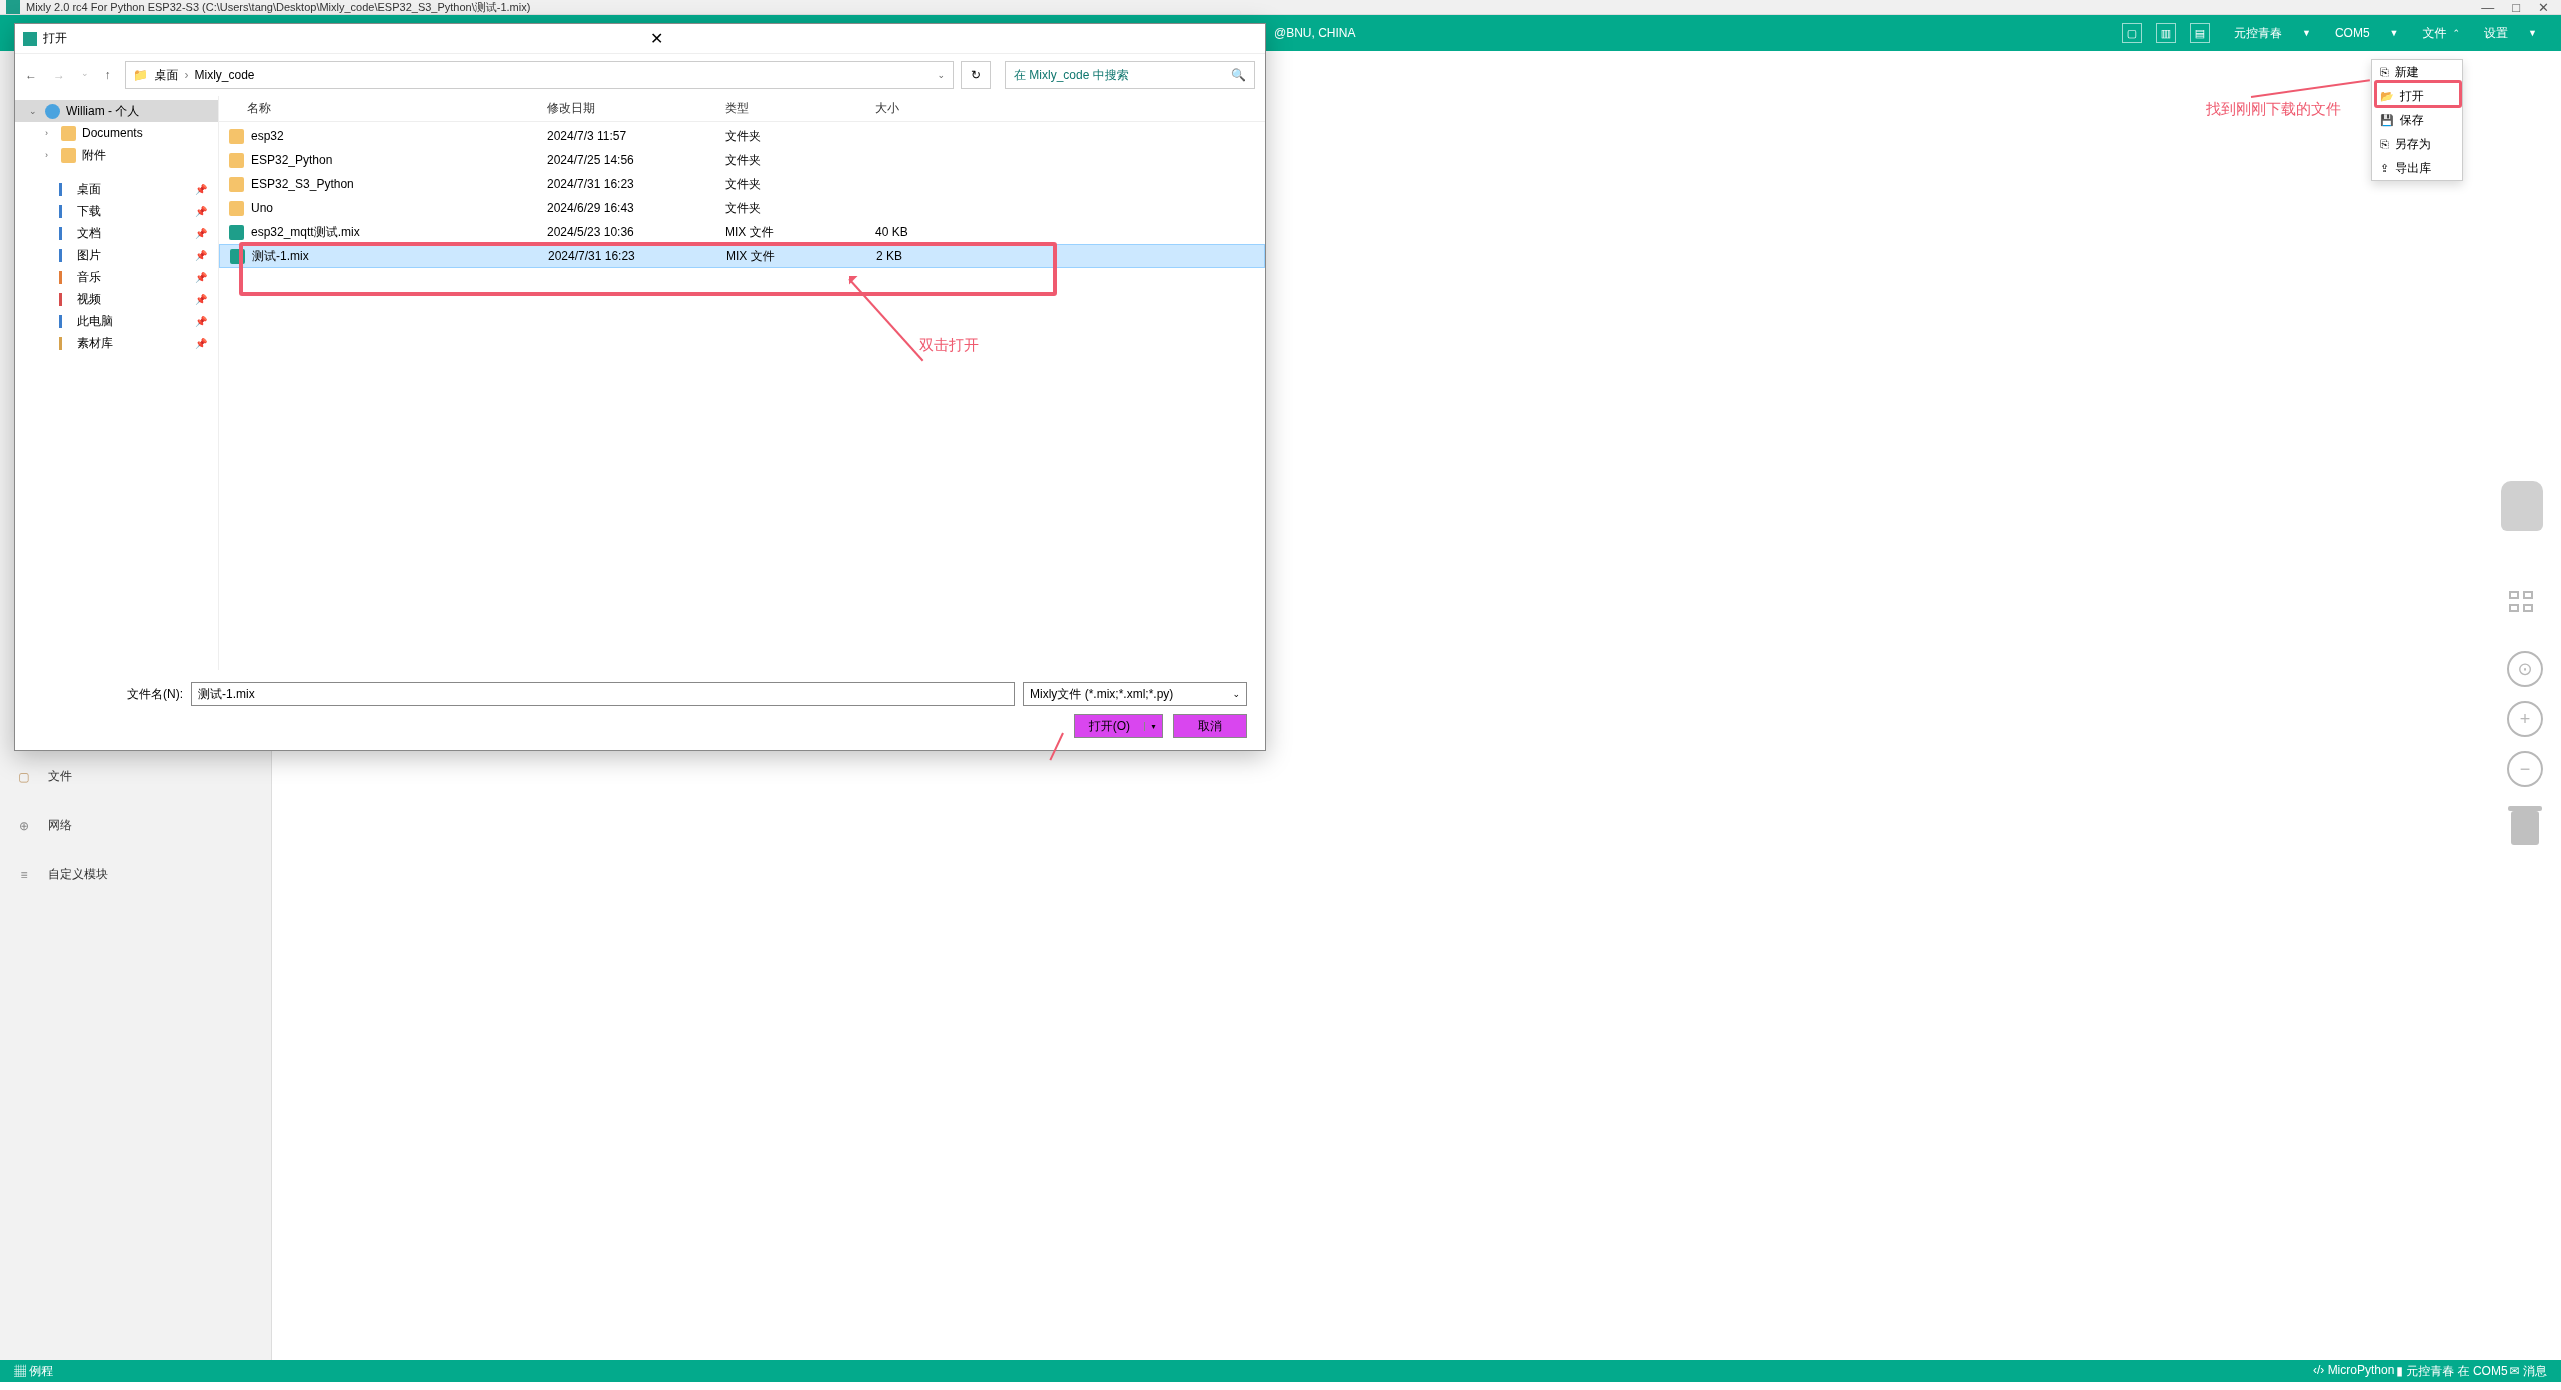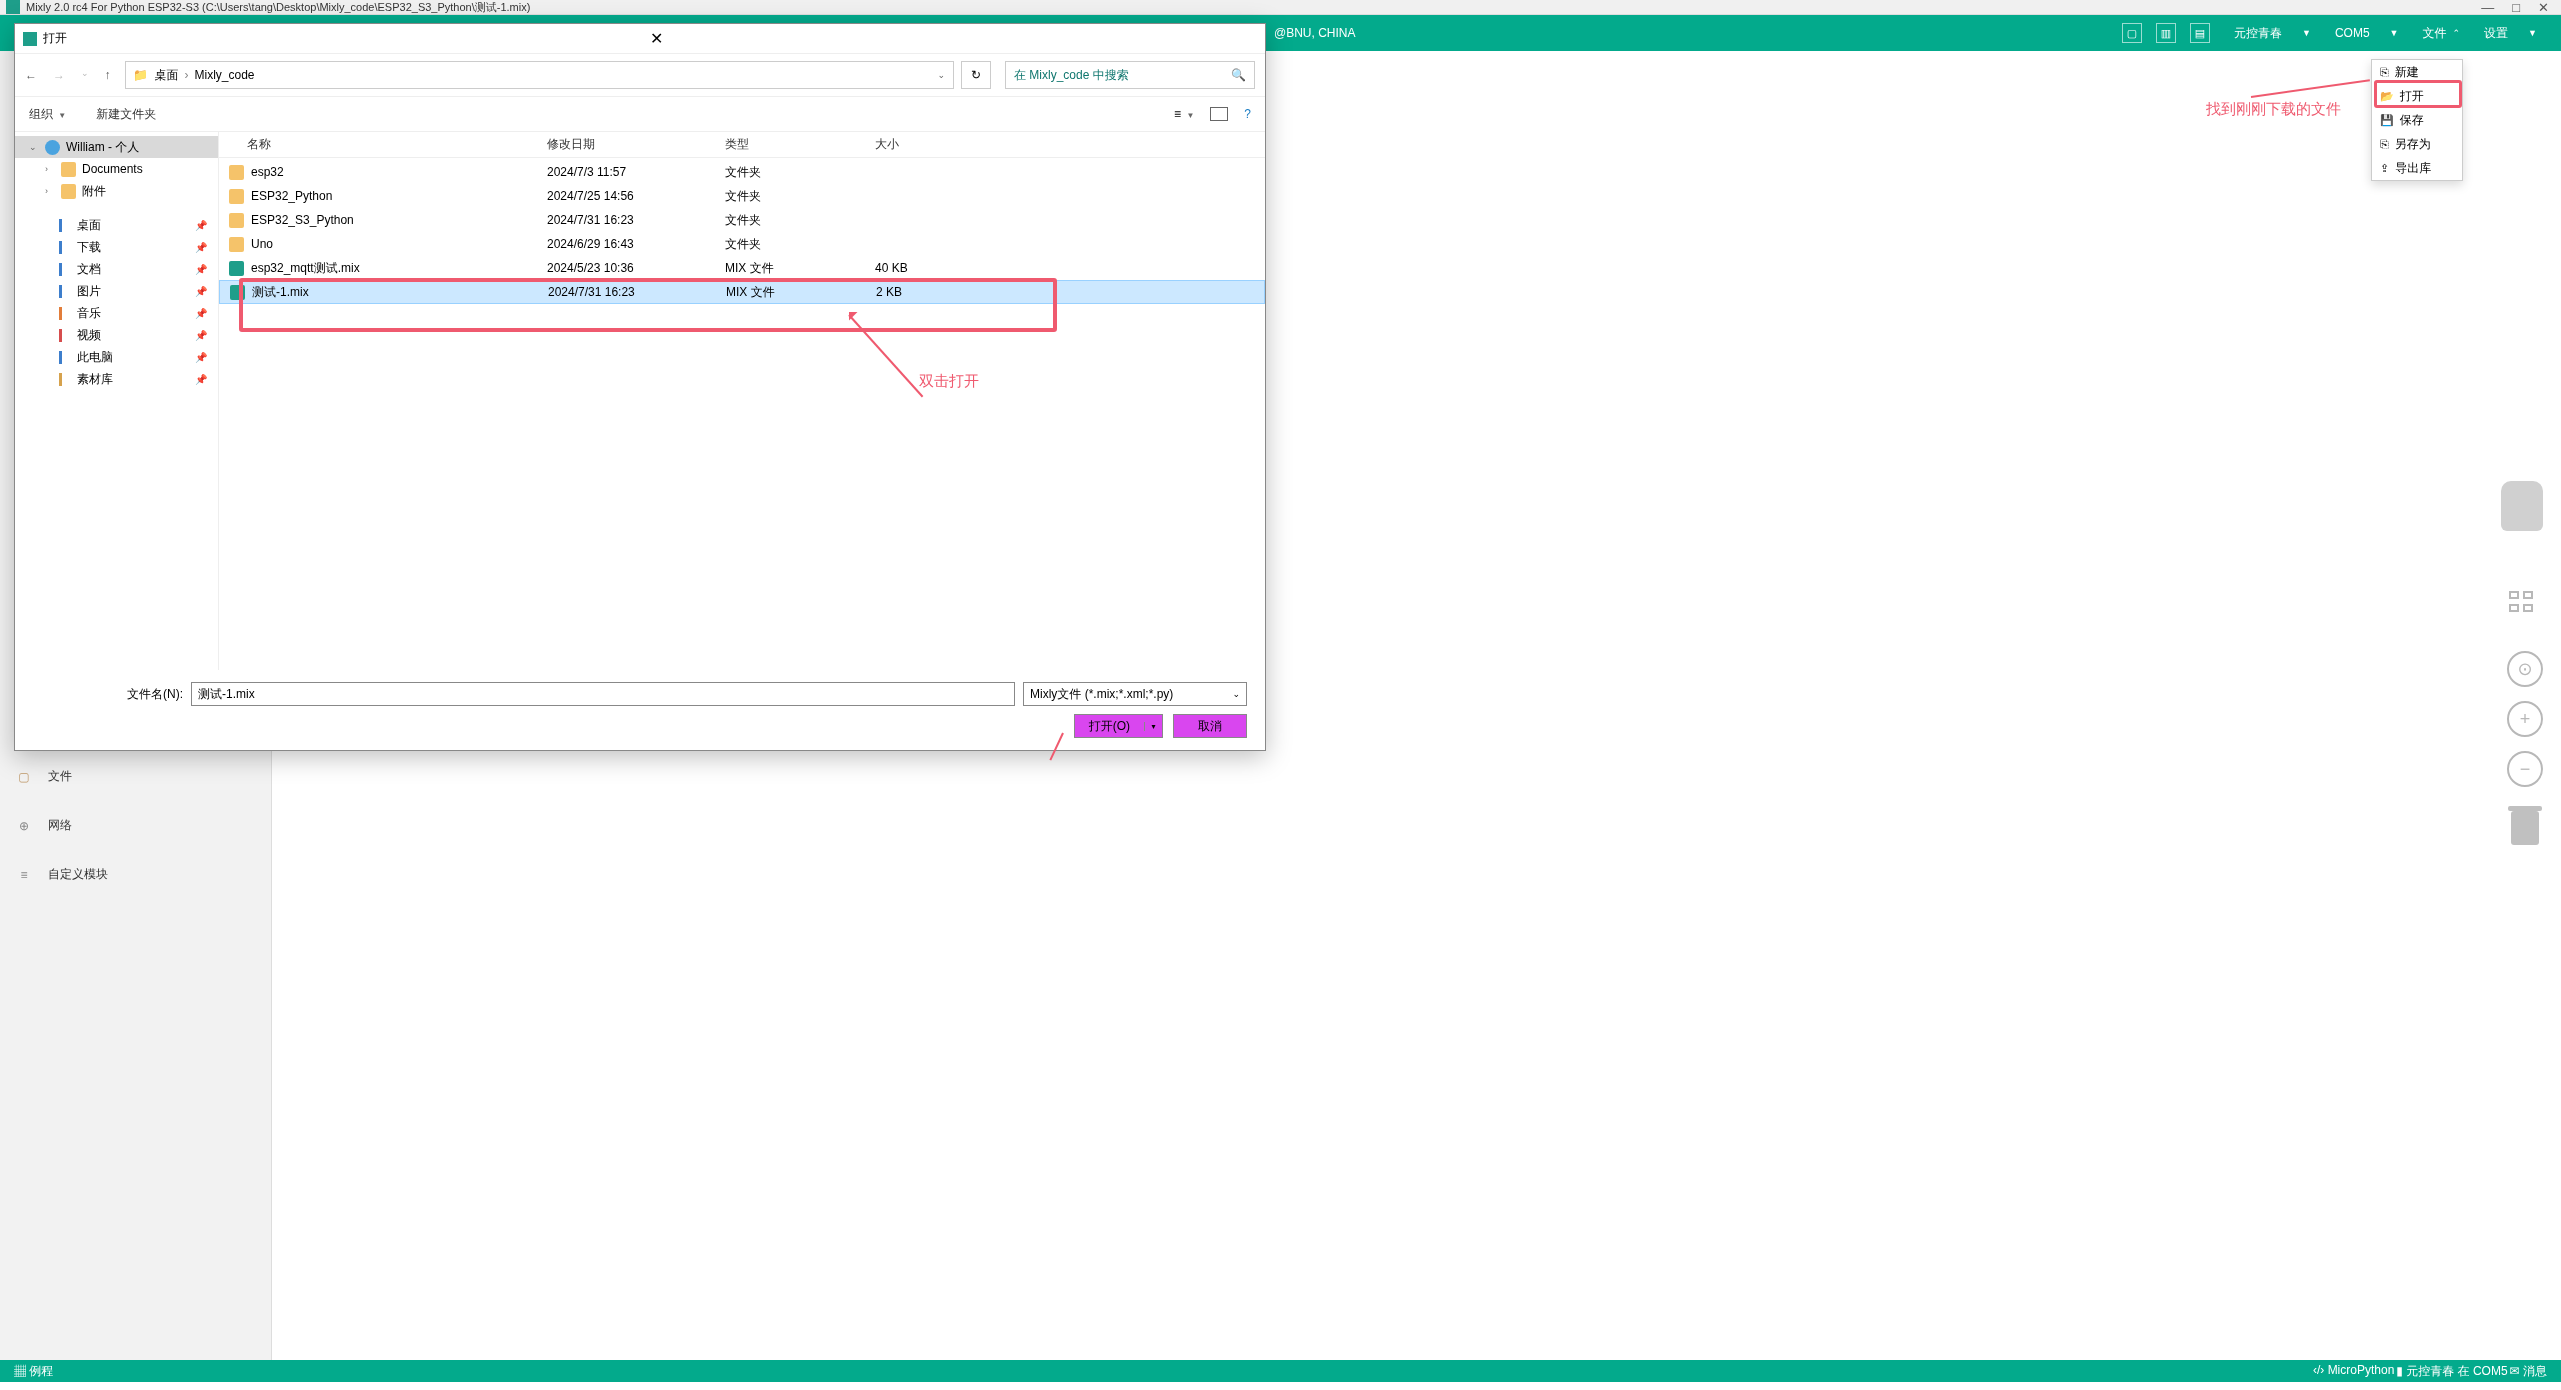--- a/index.html
+++ b/index.html
@@ -245,31 +245,20 @@
       <span style="margin:0 6px;color:#888;">›</span>
       <span>Mixly_code</span>
       <span class="car">⌄</span>
     </div>
     <div class="addr-refresh">↻</div>
     <div class="search">
       <span>在 Mixly_code 中搜索</span>
       <span class="mag">🔍</span>
     </div>
   </div>
-  <div class="dlg-tool">
-    <span class="lbl"><span>组织</span> <span class="car">▼</span></span>
-    <span style="width:22px;"></span>
-    <span class="lbl">新建文件夹</span>
-    <div class="spacer"></div>
-    <div class="view">
-      <span>≡ <span class="car">▼</span></span>
-      <span style="border:1px solid #666;width:18px;height:14px;display:inline-block;"></span>
-      <span style="color:#1a7dc4;">?</span>
-    </div>
-  </div>
   <div class="dlg-body">
     <div class="tree">
       <div class="tree-row sel">
         <span class="chev">⌄</span>
         <span class="ico cloud"></span>
         <span>William - 个人</span>
       </div>
       <div class="tree-row" style="padding-left:30px;">
         <span class="chev">›</span>
         <span class="ico folder"></span>

